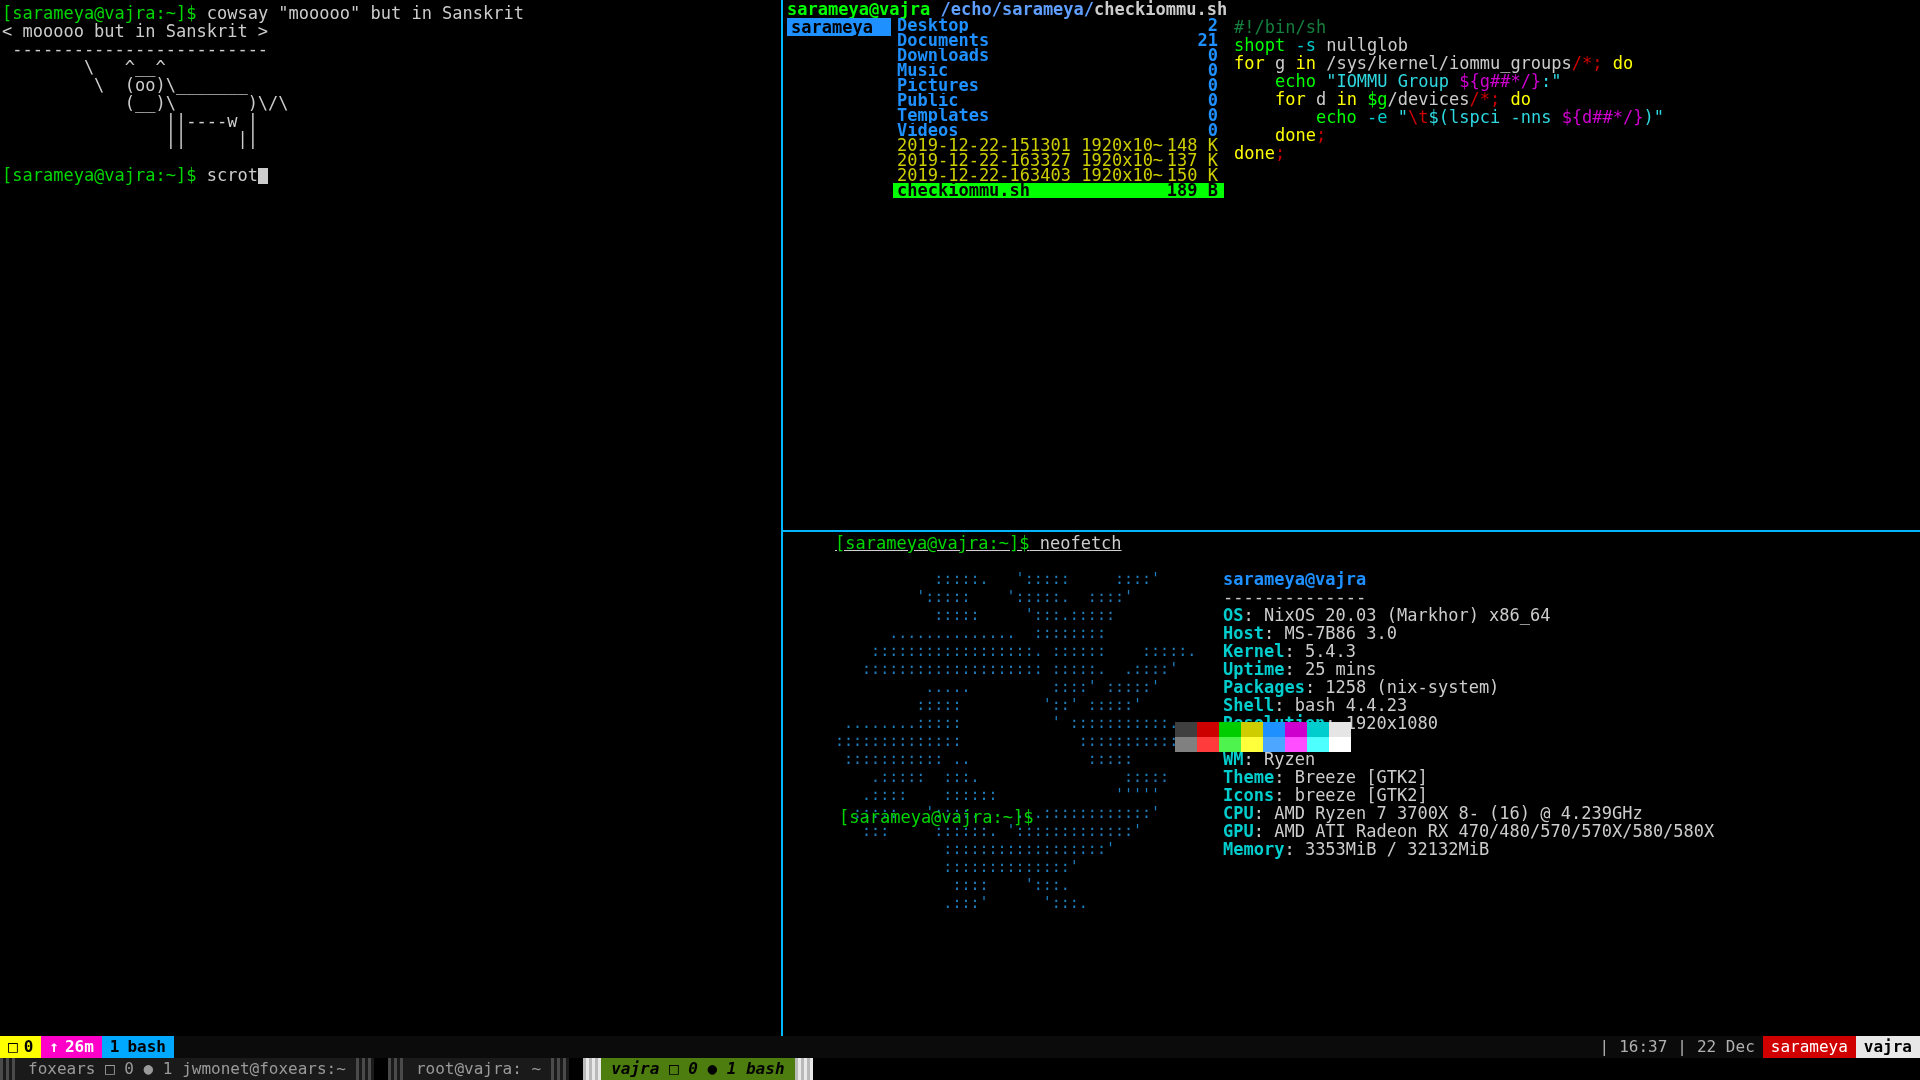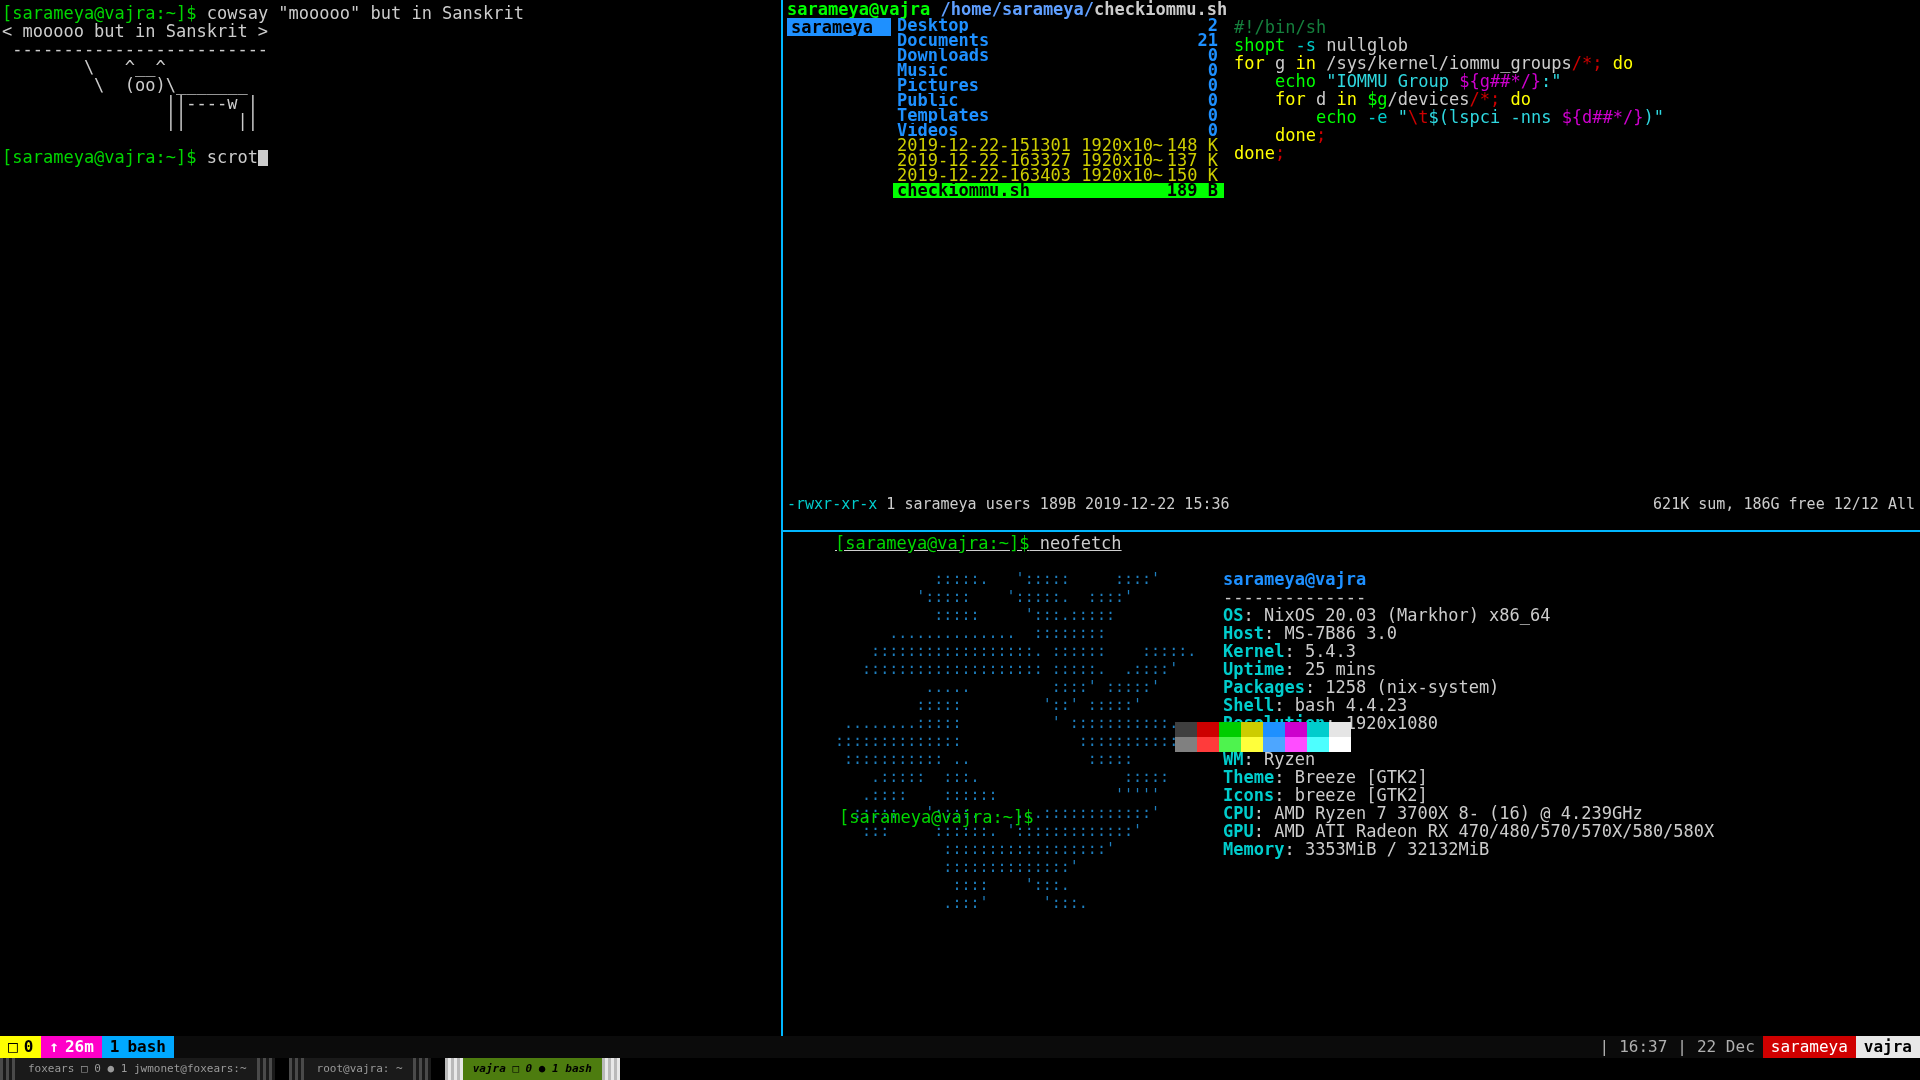--- a/index.html
+++ b/index.html
@@ -167,21 +167,21 @@
   .seg-clock { color: #b0b0b0; }
   .seg-user  { background: #d00000; color: #ffffff; }
   .seg-host  { background: #e8e8e8; color: #000000; font-weight: bold; }
 
   
   #taskbar {
     position: absolute; left: 0; bottom: 0;
     width: 1920px; height: 22px;
     background: #000;
     display: flex; align-items: stretch;
-    font-size: 11px; line-height: 22px;
+    font-size: 16px; line-height: 22px;
     white-space: nowrap;
   }
   #taskbar .tb-item {
     display: flex; align-items: center;
     padding: 0 10px;
     color: #9a9a9a;
     background: #1a1a1a;
   }
   #taskbar .tb-item.active {
     background: #4d7c0f; color: #000000;
@@ -200,33 +200,34 @@
 <body>
 
 <div class="screen">
 
   <div id="left-pane">
     <pre><span class="grn">[sarameya@vajra:~]$</span><span class="wht"> cowsay "mooooo" but in Sanskrit</span></pre>
     <pre class="wht">&lt; mooooo but in Sanskrit &gt;</pre>
     <pre class="wht"> -------------------------</pre>
     <pre class="wht">        \   ^__^</pre>
     <pre class="wht">         \  (oo)\_______</pre>
+    <pre class="wht">            (__)\       )\/\</pre>
     <pre class="wht">                ||----w |</pre>
     <pre class="wht">                ||     ||</pre>
     <pre> </pre>
     <pre><span class="grn">[sarameya@vajra:~]$</span><span class="wht"> scrot</span><span class="cursor-block"></span></pre>
   </div>
 
   <div id="vsplit"></div>
   <div id="hsplit"></div>
 
   <div id="ranger">
 
     <div id="ranger-titlebar">
-      <pre><span class="bgrn" style="font-weight:bold">sarameya@vajra</span><span class="bblu" style="font-weight:bold"> /home/sarameya/</span><span class="wht" style="font-weight:bold">checkiommu.sh</span></pre>
+      <pre><span class="bgrn" style="font-weight:bold">sarameya@vajra</span><span class="bblu" style="font-weight:bold"> /echo/sarameya/</span><span class="wht" style="font-weight:bold">checkiommu.sh</span></pre>
     </div>
 
     <div id="ranger-cols">
 
       <div class="rg-col" id="rg-col-parent">
         <div class="rg-parent-row sel">sarameya</div>
       </div>
 
       <div class="rg-col" id="rg-col-main">
           <div class="rg-row dir">
@@ -286,24 +287,20 @@
 <span class="wht">    </span><span class="bgrn">echo</span><span class="wht"> </span><span class="bcyn">"IOMMU Group </span><span class="mag">${g##*/}</span><span class="bcyn">:"</span>
 <span class="wht">    </span><span class="byel">for</span><span class="wht"> d </span><span class="byel">in</span><span class="wht"> </span><span class="bgrn">$g</span><span class="wht">/devices</span><span class="red">/*;</span><span class="wht"> </span><span class="byel">do</span>
 <span class="wht">        </span><span class="bgrn">echo</span><span class="wht"> </span><span class="cyn">-e</span><span class="wht"> </span><span class="bcyn">"</span><span class="red">\t</span><span class="bcyn">$(lspci -nns </span><span class="mag">${d##*/}</span><span class="bcyn">)"</span>
 <span class="wht">    </span><span class="byel">done</span><span class="red">;</span>
 <span class="byel">done</span><span class="red">;</span>
 </pre>
       </div>
 
     </div>
 
-    <div id="ranger-status">
-      <div class="left"><span class="perm">-rwxr-xr-x</span><span> 1 sarameya users 189B 2019-12-22 15:36</span></div>
-      <div class="right">621K sum, 186G free  12/12  All</div>
-    </div>
 
   </div>
 
   <div id="term2">
     <pre><span class="grn">[sarameya@vajra:~]$</span><span class="wht"> neofetch</span></pre>
 
     <div id="neofetch-wrap">
       <pre id="nf-logo">           :::::.   ':::::     ::::'
          ':::::    ':::::.  ::::'
            :::::     ':::.:::::

